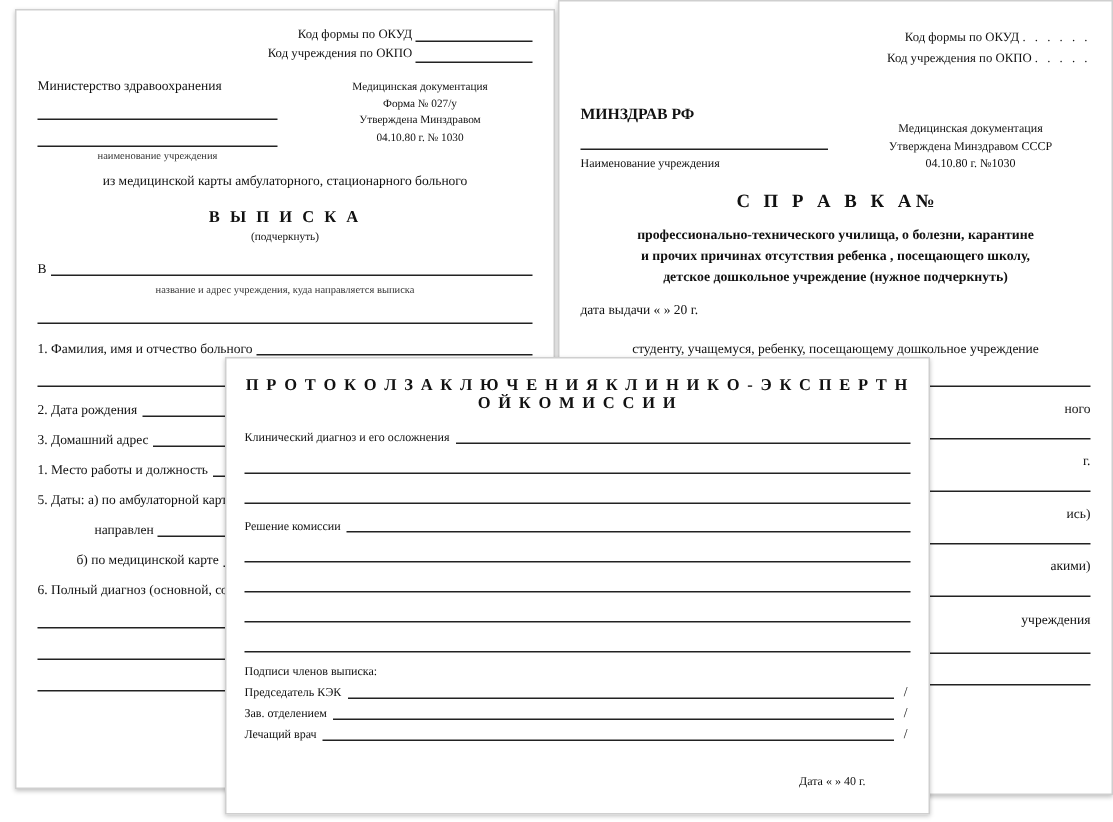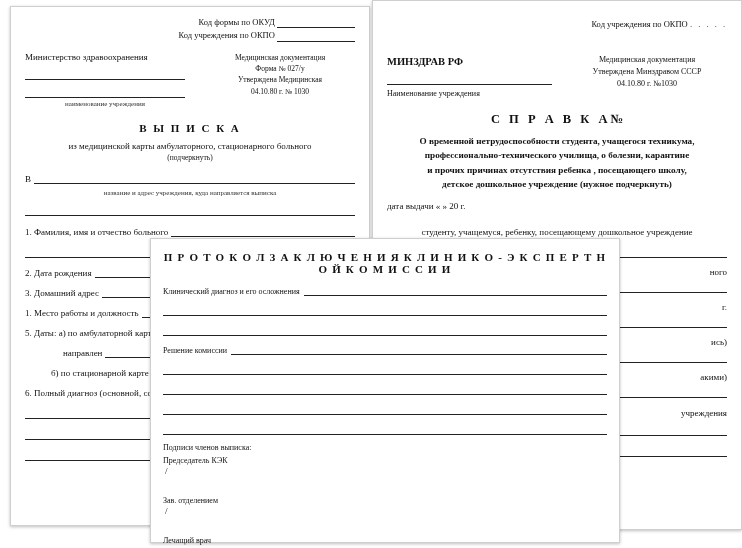--- a/index.html
+++ b/index.html
@@ -64,37 +64,37 @@
     display:flex;align-items:flex-end;
     margin-bottom:9px;
   }
   .fieldrow .lbl{white-space:nowrap;margin-right:3px;}
   .fieldrow .fill{flex:1;border-bottom:1px solid #222;height:10px;}
 
   .blank-line{border-bottom:1px solid #222;height:11px;margin-bottom:9px;}
 
   
   .dots{letter-spacing:2px;}
-  .sp-hdr{display:flex;justify-content:space-between;align-items:flex-start;}
+  .sp-hdr{display:flex;justify-content:space-between;align-items:flex-end;}
   .sp-left{font-size:10px;line-height:1.5;}
   .sp-right{font-size:8px;text-align:center;line-height:1.45;}
 
   .sp-title{font-size:12.5px;font-weight:bold;letter-spacing:3px;text-align:center;margin:12px 0 7px;}
   .sp-body{font-size:9.2px;font-weight:bold;text-align:center;line-height:1.55;}
   .sp-date{font-size:9px;text-align:left;margin-top:10px;}
 
   
   .pr-title{font-size:11px;font-weight:bold;letter-spacing:1.2px;text-align:center;margin:4px 0 10px;}
   .pr-lbl{font-size:8px;}
   .pr-row{display:flex;align-items:flex-end;margin-bottom:8px;}
   .pr-row .pfill{flex:1;border-bottom:1px solid #222;height:10px;}
   .pr-lines .blank-line{margin-bottom:8px;}
 
   .sig-block{margin-top:6px;}
-  .sig-row{display:flex;align-items:flex-start;margin-bottom:20px;font-size:8px;flex-direction:column;}
+  .sig-row{display:flex;align-items:center;margin-bottom:4px;font-size:8px;}
   .sig-row .sfill{flex:1;border-bottom:1px solid #222;height:9px;margin:0 4px;}
   .slash{font-size:9px;padding:0 2px;}
 
   .okud{font-size:8.5px;}
 </style>
 </head>
 <body>
 
 <div class="sheet" id="sheet-vypiska">
 
@@ -108,27 +108,27 @@
   <div class="row" style="margin-top:10px;justify-content:space-between;align-items:flex-start">
     <div style="width:175px">
       <div class="sm">Министерство здравоохранения</div>
       <div class="u-line" style="width:160px;margin-top:12px;height:1px"></div>
       <div class="u-line" style="width:160px;margin-top:10px;height:1px"></div>
       <div class="caption" style="width:160px;margin-top:2px">наименование учреждения</div>
     </div>
     <div class="tiny" style="text-align:center;line-height:1.5;width:150px">
       <div>Медицинская документация</div>
       <div>Форма № 027/у</div>
-      <div>Утверждена Медицинская</div>
+      <div>Утверждена Минздравом</div>
       <div>04.10.80 г.  № 1030</div>
     </div>
   </div>
 
+  <div class="center sm" style="margin-top:7px">из медицинской карты амбулаторного, стационарного больного</div>
   <div class="center bold lg spaced2" style="margin-top:14px">В Ы П И С К А</div>
-  <div class="center sm" style="margin-top:7px">из медицинской карты амбулаторного, стационарного больного</div>
   <div class="center tiny" style="margin-top:2px">(подчеркнуть)</div>
 
   <div class="fieldrow" style="margin-top:11px">
     <span class="sm lbl">В</span>
     <span class="fill"></span>
   </div>
   <div class="caption" style="margin-top:-4px">название и адрес учреждения, куда направляется выписка</div>
   <div class="blank-line" style="margin-top:7px"></div>
 
   <div class="fieldrow" style="margin-top:10px">
@@ -151,35 +151,37 @@
   </div>
   <div class="fieldrow">
     <span class="sm lbl">5. Даты:  а) по амбулаторной карте</span>
     <span class="fill"></span>
   </div>
   <div class="fieldrow" style="padding-left:38px">
     <span class="sm lbl">направлен</span>
     <span class="fill"></span>
   </div>
   <div class="fieldrow" style="padding-left:26px">
-    <span class="sm lbl">б) по стационарной карте</span>
+    <span class="sm lbl">б) по медицинской карте</span>
     <span class="fill"></span>
   </div>
   <div class="fieldrow" style="margin-top:6px">
     <span class="sm lbl">6. Полный диагноз (основной, сопутствующий, осложнения)</span>
     <span class="fill"></span>
   </div>
   <div class="blank-line"></div>
   <div class="blank-line"></div>
   <div class="blank-line"></div>
 </div>
 
 <div class="sheet" id="sheet-spravka">
 
   <div class="hdr-block okud" style="margin-top:8px">
+    <div><span>Код формы по ОКУД</span>
+      <span class="dots">. . . . . .</span></div>
     <div style="margin-top:3px"><span>Код учреждения по ОКПО</span>
       <span class="dots">. . . . .</span></div>
   </div>
 
   <div class="sp-hdr" style="margin-top:24px">
     <div class="sp-left" style="width:175px">
       <div class="bold" style="font-size:10.5px">МИНЗДРАВ РФ</div>
       <div class="u-line" style="width:165px;margin-top:10px;height:1px"></div>
       <div class="xs" style="margin-top:3px">Наименование учреждения</div>
     </div>
@@ -188,21 +190,20 @@
       <div>Утверждена Минздравом СССР</div>
       <div>04.10.80 г.  №1030</div>
     </div>
   </div>
 
   <div class="sp-title">
     <span>С П Р А В К А</span><span style="letter-spacing:0">№</span>
   </div>
 
   <div class="sp-body">
-    <div>О временной нетрудоспособности студента, учащегося техникума,</div>
     <div>профессионально-технического училища, о болезни, карантине</div>
     <div>и прочих причинах отсутствия ребенка , посещающего школу,</div>
     <div>детское дошкольное учреждение (нужное подчеркнуть)</div>
   </div>
 
   <div class="sp-date">дата выдачи «          »                                          20        г.</div>
 
   <div class="sm" style="margin-top:16px;text-align:center">студенту, учащемуся, ребенку, посещающему дошкольное учреждение</div>
   <div class="blank-line" style="margin-top:9px"></div>
 

